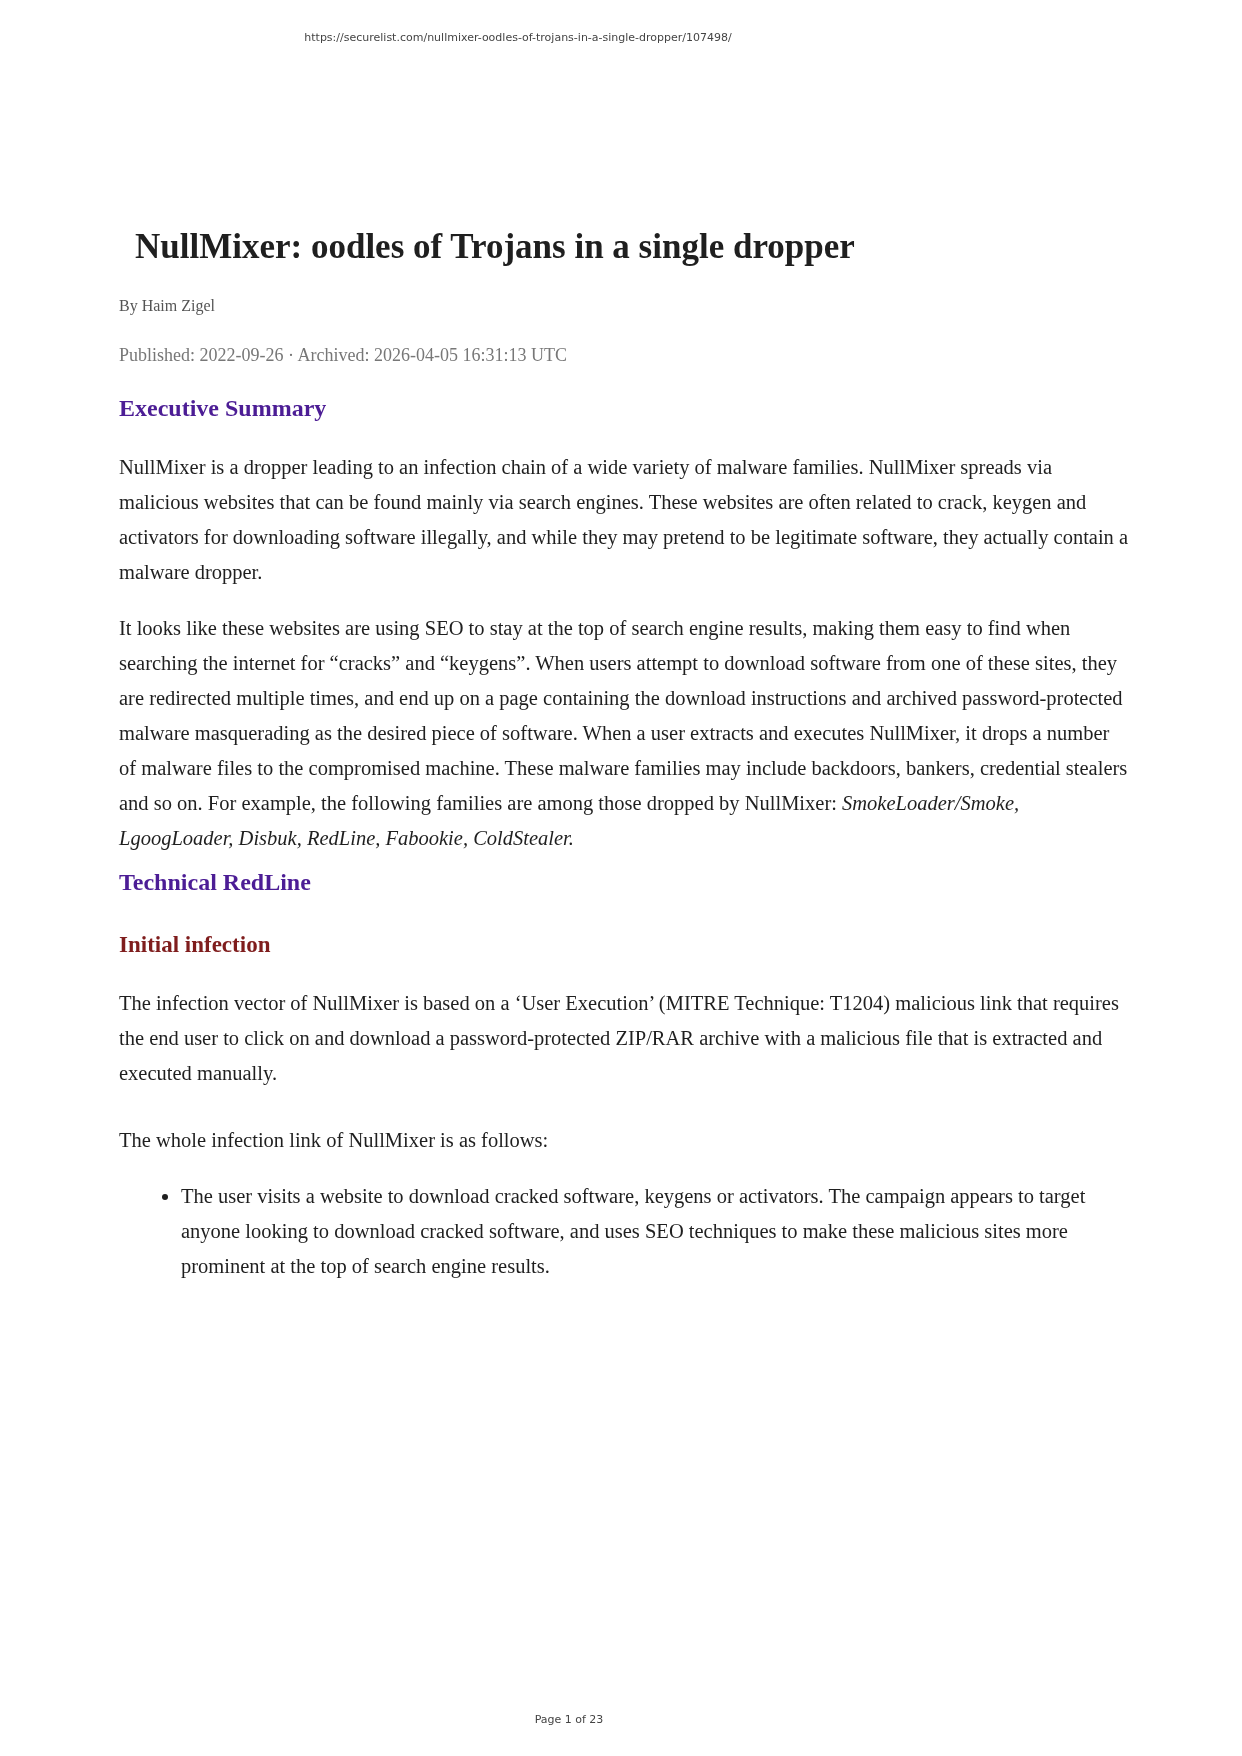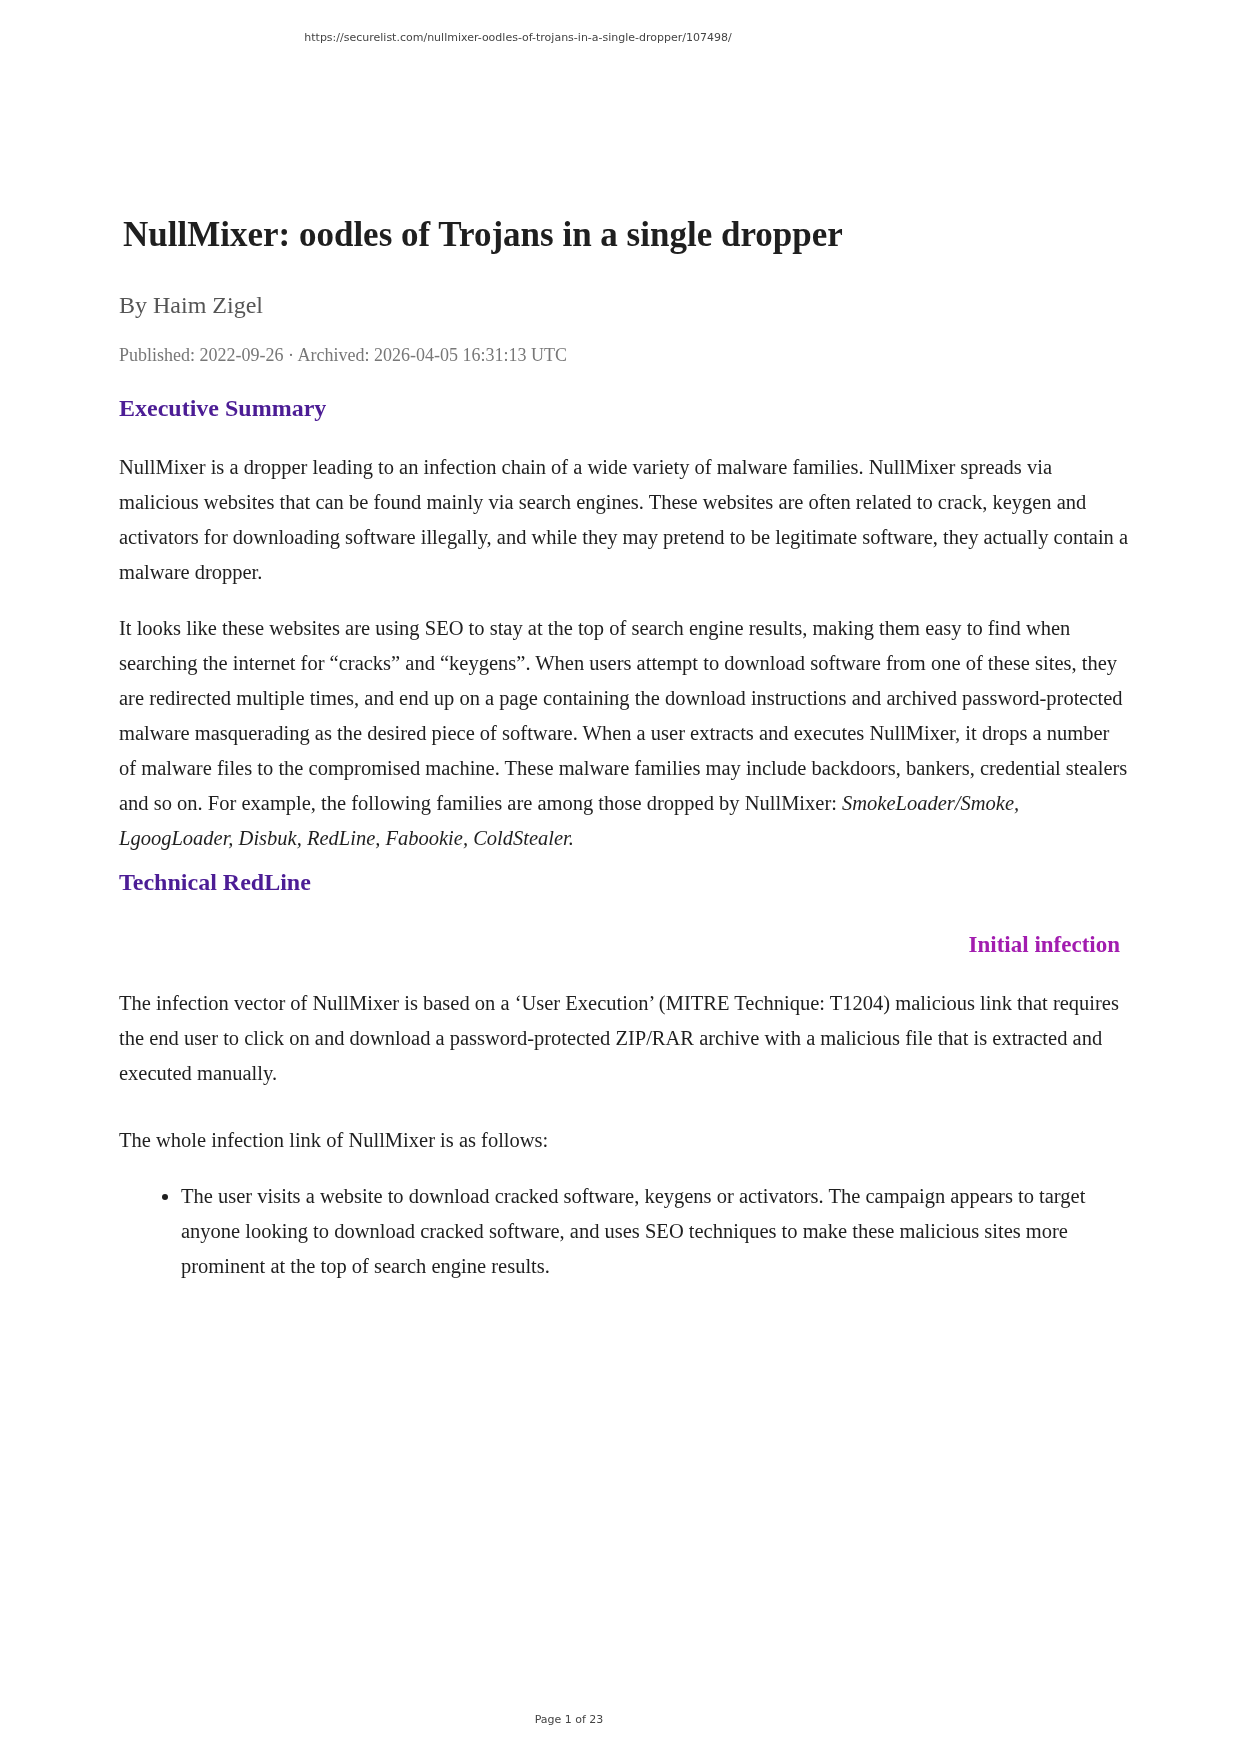--- a/index.html
+++ b/index.html
@@ -29,33 +29,33 @@
     .content {
       position: absolute;
       left: 119px;
       top: 0;
       width: 1010px;
     }
     h1.title {
       position: absolute;
       top: 212px;
       left: 0;
-      margin: 4px;
+      margin: 16px;
       font-size: 35px;
       font-weight: bold;
       color: #1f1f1f;
       line-height: 1.1;
       white-space: nowrap;
     }
     .byline {
       position: absolute;
       top: 288px;
       left: 0;
       margin: 0;
-      font-size: 24px;
+      font-size: 16px;
       color: #555;
     }
     .meta {
       position: absolute;
       top: 338px;
       left: 0;
       margin: 0;
       font-size: 18px;
       color: #777;
       white-space: nowrap;
@@ -67,26 +67,25 @@
       width: 1010px;
     }
     h2 {
       margin: 0;
       font-size: 24px;
       font-weight: bold;
       color: #4c1d95;
       line-height: 1.3;
     }
     h3 {
-      margin: 9px;
+      margin: 0;
       font-size: 23px;
       font-weight: bold;
-      color: #a21caf;
+      color: #7f1d1d;
       line-height: 1.3;
-      text-align: right;
     }
     p {
       margin: 0;
       font-size: 20.5px;
       line-height: 35px;
       color: #1f1f1f;
     }
     ul {
       margin: 0;
       padding-left: 62px;

